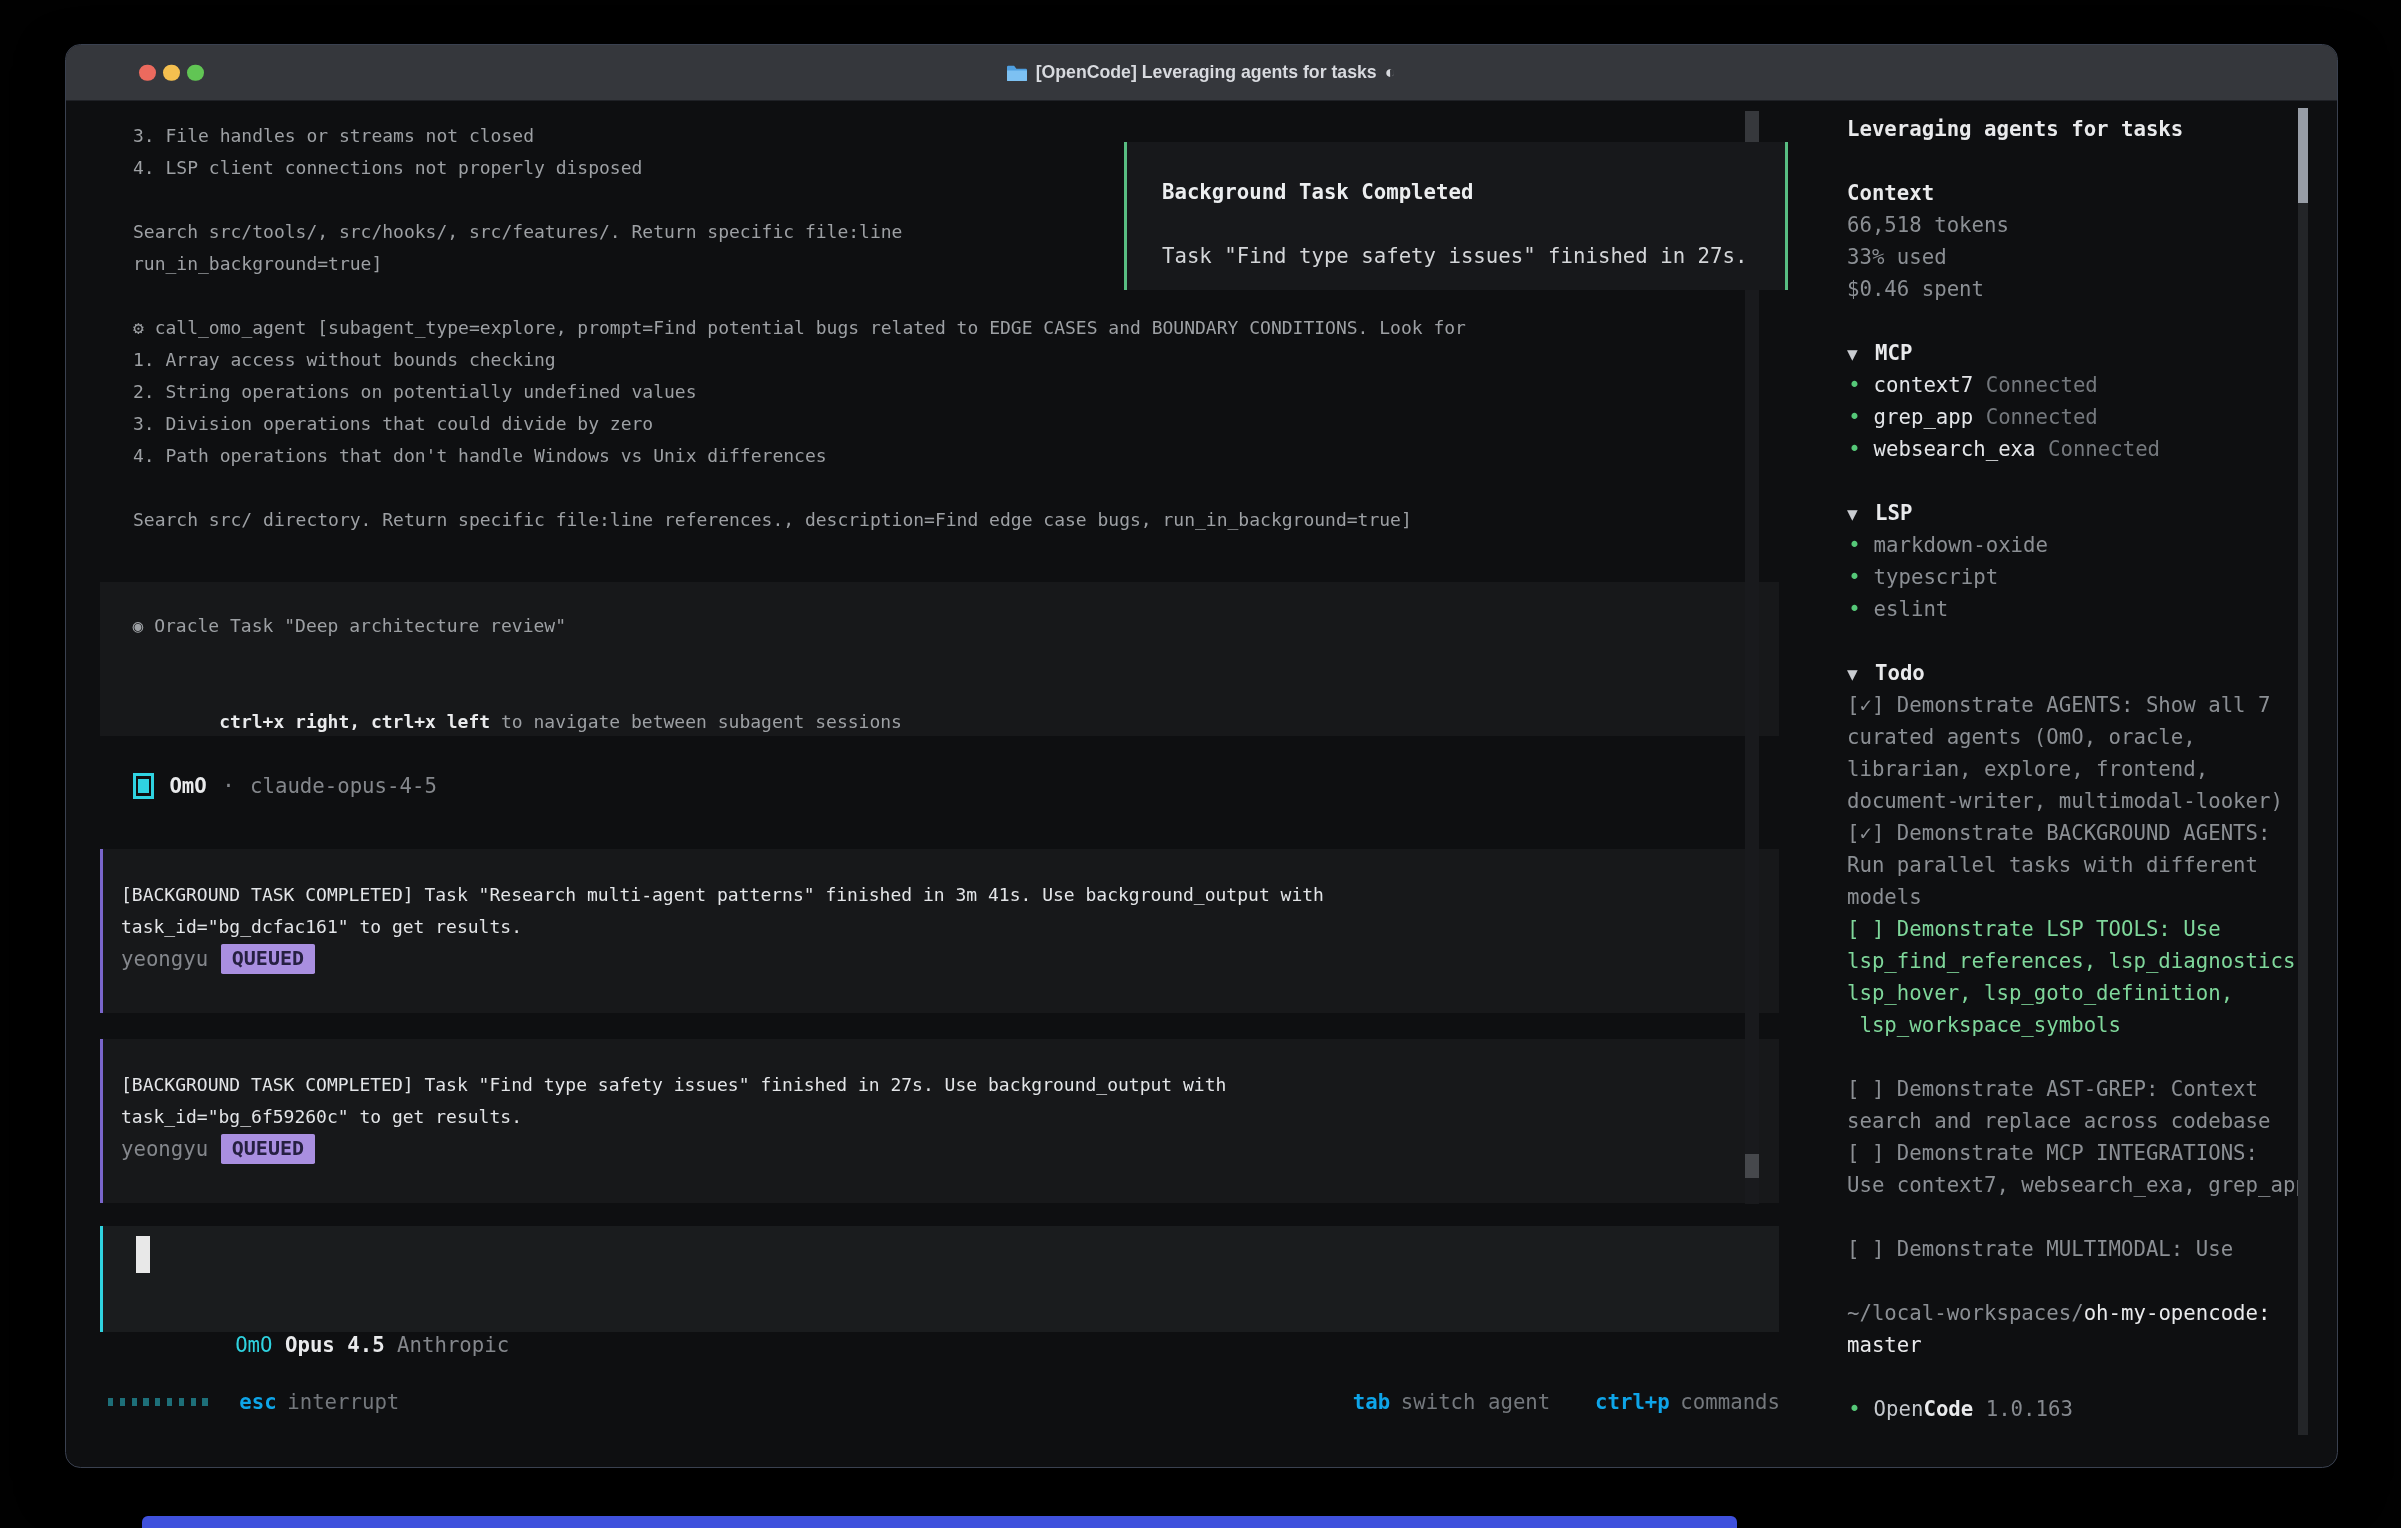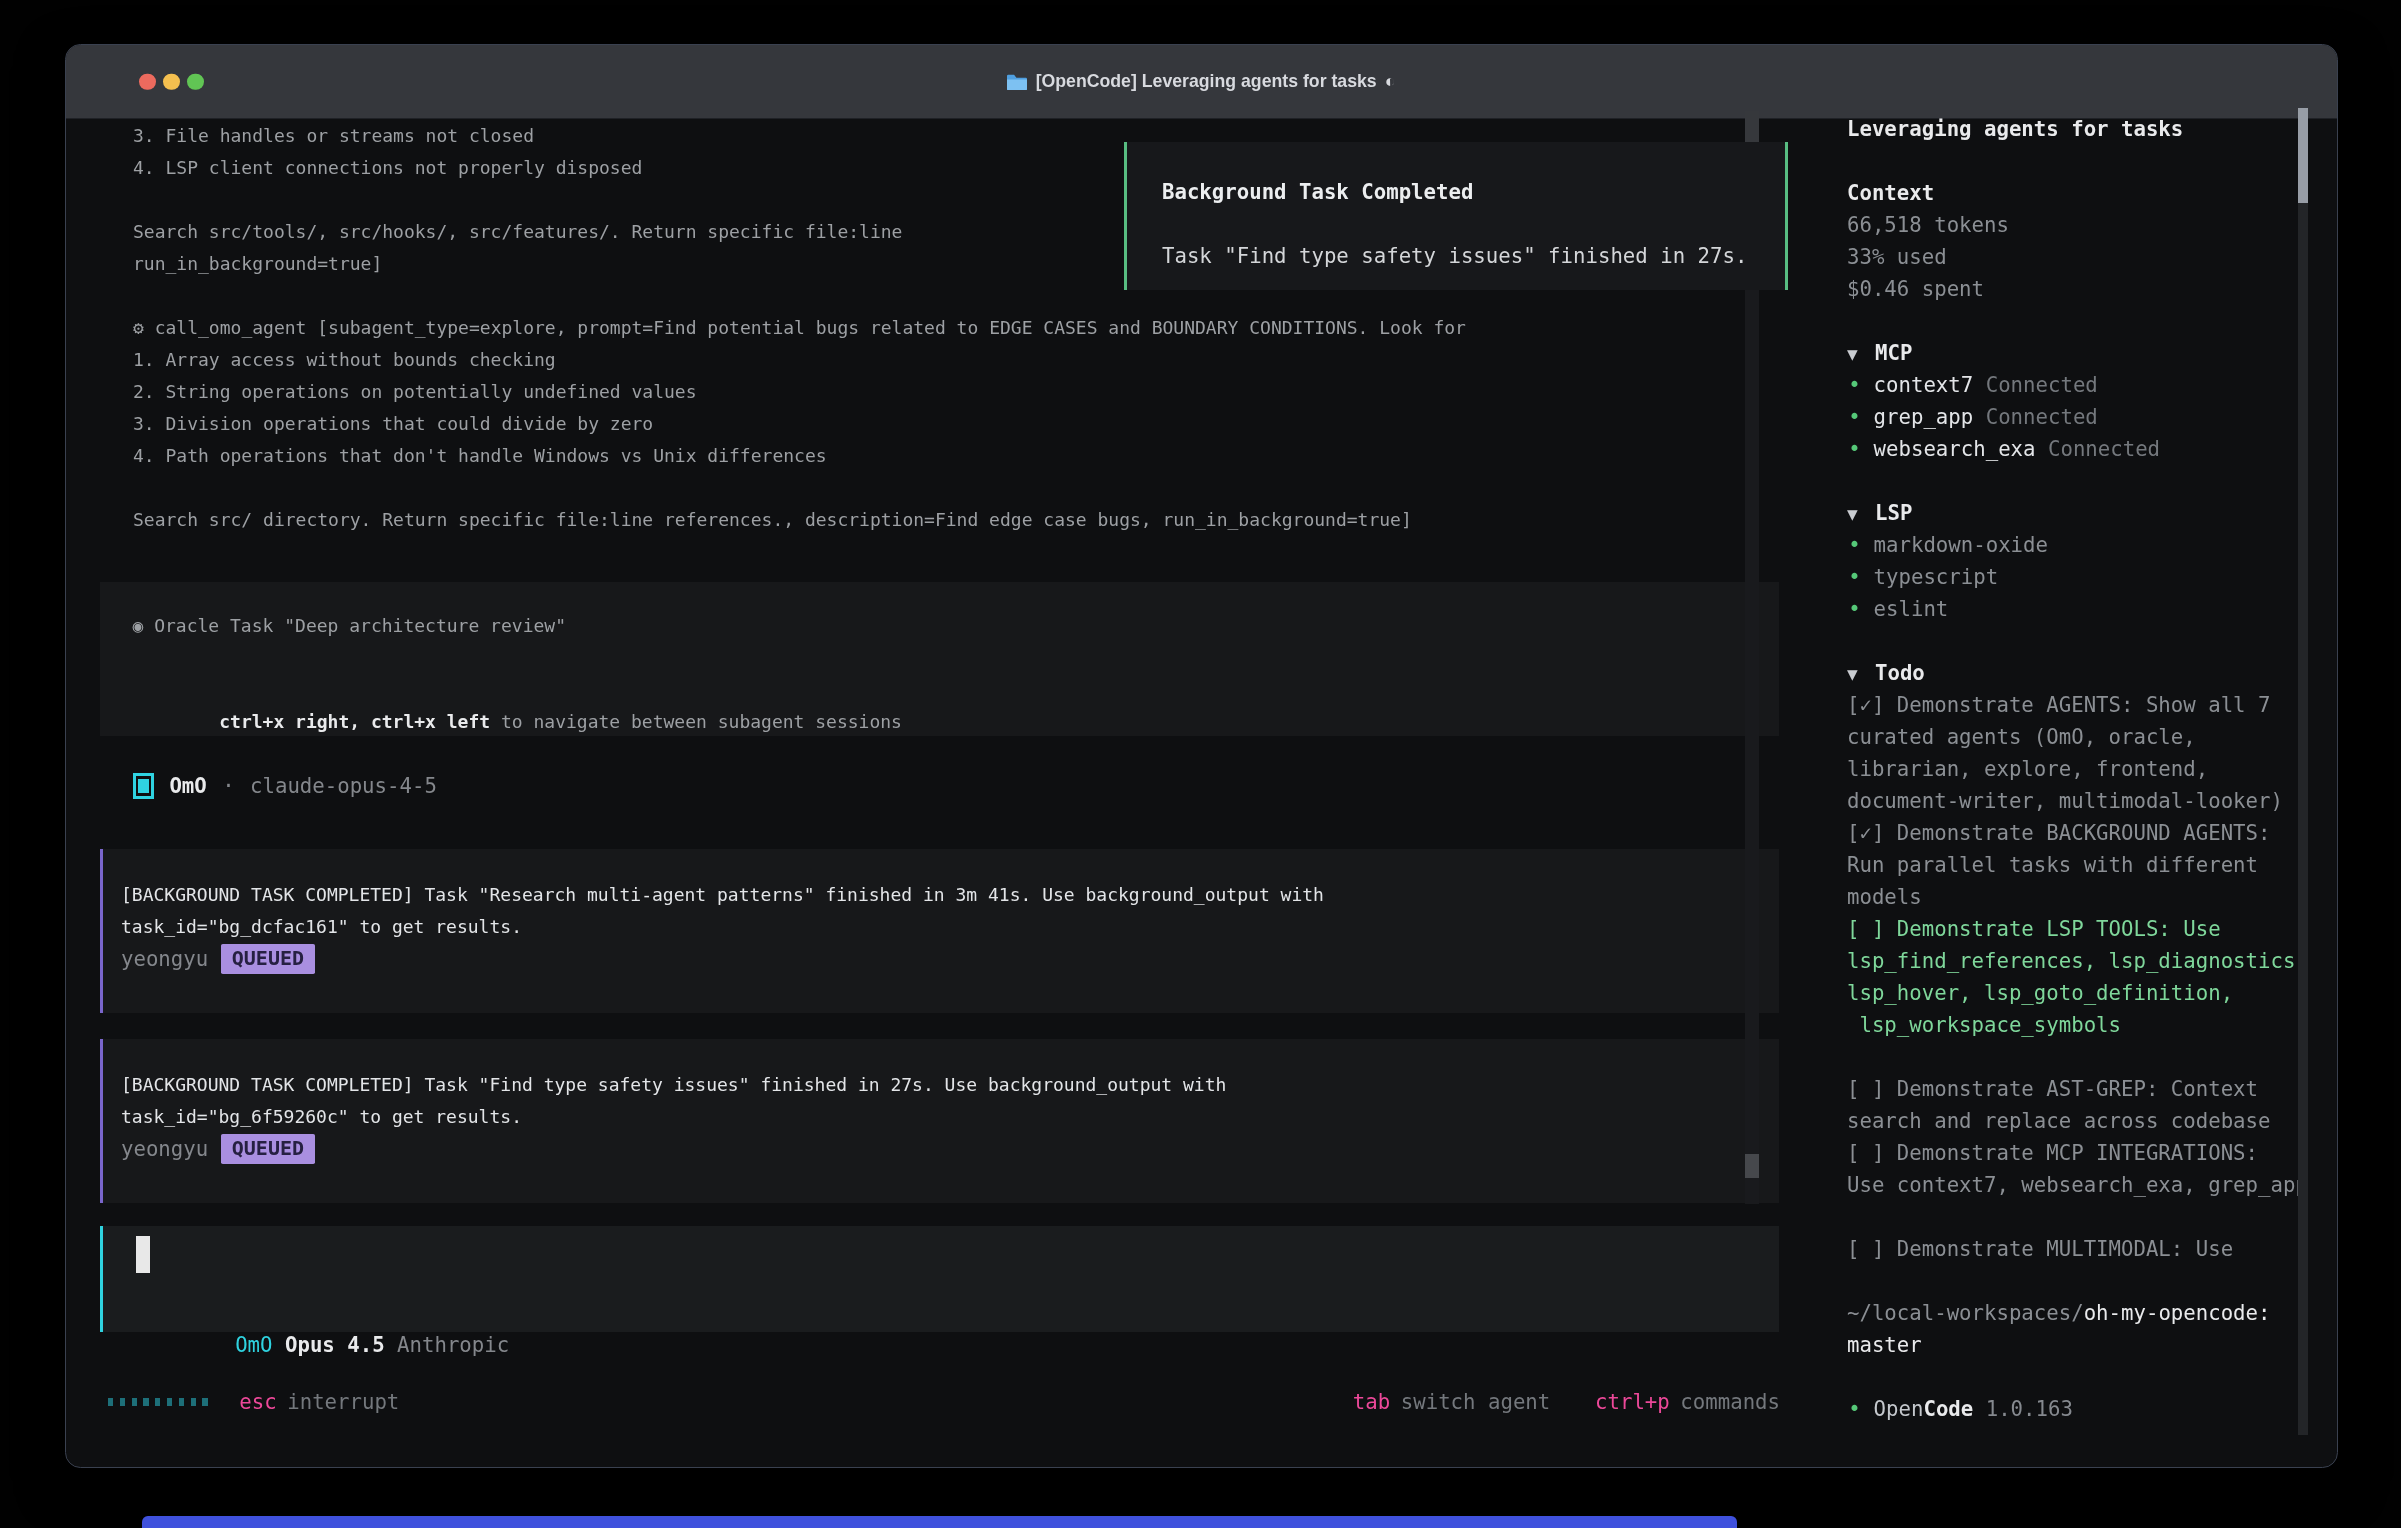--- a/index.html
+++ b/index.html
@@ -3,21 +3,21 @@
 <meta charset="utf-8">
 <style>
   * { margin:0; padding:0; box-sizing:border-box; }
   html,body { width:2401px; height:1528px; background:#010101; overflow:hidden;
               font-family:"DejaVu Sans Mono", monospace; }
 
   
   #window { position:absolute; left:65px; top:44px; width:2273px; height:1424px;
             border-radius:15.4px; background:#0e0f11; border:1.8px solid #3a4150;
             box-shadow:0 17.7px 47px rgba(0,0,0,.8); overflow:hidden; }
-  #titlebar { position:absolute; left:0; top:0; width:100%; height:74px;
+  #titlebar { position:absolute; left:0; top:0; width:100%; height:56px;
               background:#35373c; border-bottom:1.8px solid #1f2126;
               display:flex; align-items:center; }
   .traffic { position:absolute; top:50%; transform:translateY(-50%);
              width:16.5px; height:16.5px; border-radius:50%; }
   #tl-close { left:73px; background:#ec6a5e; }
   #tl-min   { left:97px; background:#f4bf4f; }
   #tl-max   { left:121px; background:#61c554; }
   #titlewrap { margin:0 auto; display:flex; align-items:center; gap:8.3px;
                font-family:"Liberation Sans", sans-serif; font-weight:bold;
                font-size:17.7px; color:#d8dadf; }
@@ -56,21 +56,21 @@
   #input-meta { position:absolute; left:32.5px; top:71px; height:32px; line-height:32px;
                 font-size:20.7px; white-space:pre; }
   #input-meta .agent { color:#2fd3e0; }
   #input-meta .model { color:#e9eaec; font-weight:bold; }
   #input-meta .prov  { color:#84878c; }
 
   #statusbar { position:absolute; left:42px; top:1279px; width:1672px; height:32px;
                display:flex; justify-content:space-between; align-items:center;
                font-size:20.7px; }
   .sb-group { display:flex; align-items:center; gap:10.6px; }
-  .key { color:#ec4899; font-weight:normal; white-space:pre; }
+  .key { color:#0ea5e9; font-weight:bold; white-space:pre; }
   .dimlbl { color:#74787d; white-space:pre; }
   #spinner { display:flex; gap:6.5px; margin-right:21px; }
   #spinner i { width:5.3px; height:8.9px; background:#1d6f79; }
   .gap40 { width:23.6px; }
 
   
   #toast { position:absolute; left:1058px; top:35px; width:664px; height:148px;
            background:#17181b; border-left:3px solid #58bd82; border-right:3px solid #58bd82;
            padding:34px 0 0 35px; z-index:5; }
   #toast .t1 { color:#eceef0; font-weight:bold; font-size:20.7px; height:32px; line-height:32px; white-space:pre; }

